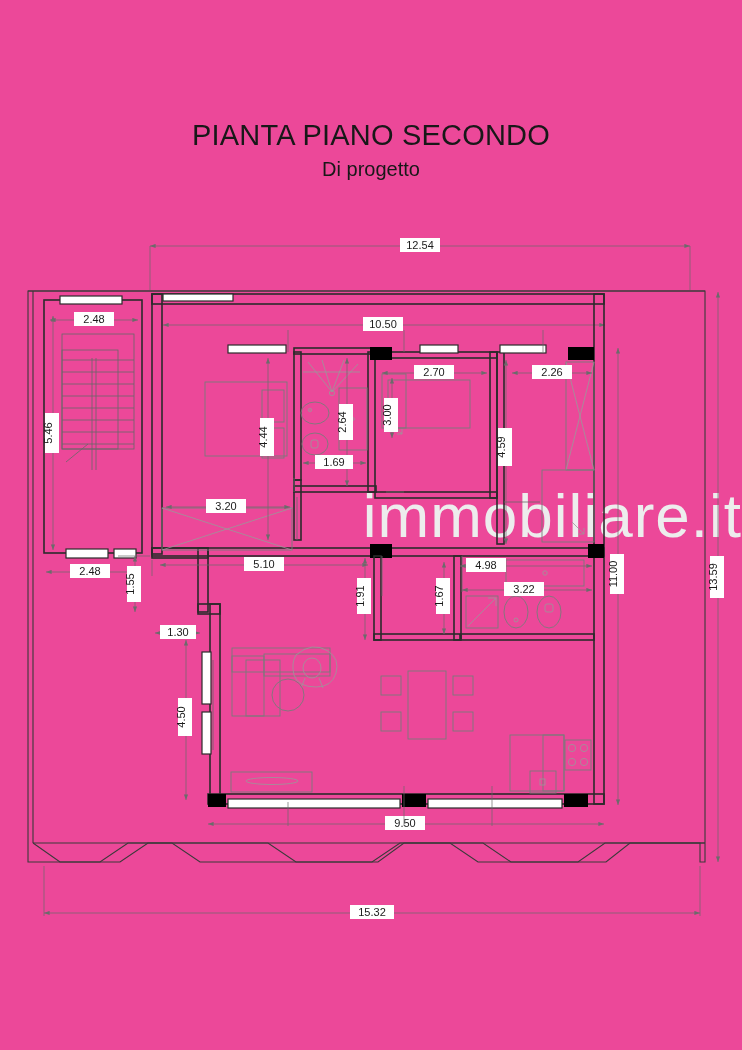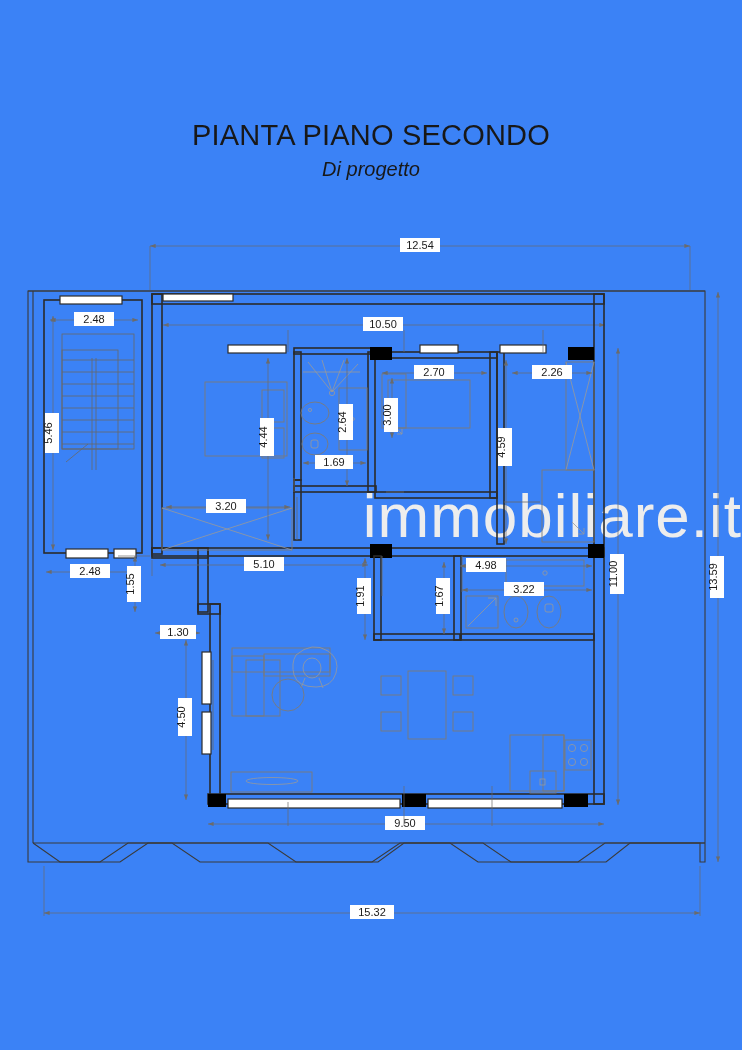--- a/index.html
+++ b/index.html
@@ -4,21 +4,21 @@
 <style>
   html, body {
     margin: 0; padding: 0;
     background: #ffffff;
     font-family: "Liberation Sans", sans-serif;
   }
   #page {
     position: relative;
     width: 742px;
     height: 1050px;
-    background: #3b82f6;
+    background: #ec4899;
     overflow: hidden;
   }
   .title-block {
     position: absolute;
     left: 0; top: 118px;
     width: 742px;
     text-align: center;
   }
   .title-main {
     font-size: 29px;
@@ -28,21 +28,20 @@
     font-weight: 400;
     line-height: 34px;
   }
   .title-sub {
     font-size: 20px;
     color: #181818;
     font-family: "Liberation Sans", sans-serif;
     font-weight: 400;
     line-height: 26px;
     margin-top: 4px;
-    font-style: italic;
   }
   #plan-svg {
     position: absolute;
     left: 0; top: 0;
   }
   .wm {
     position: absolute;
     left: 0; top: 480px;
     width: 742px;
     text-align: right;

